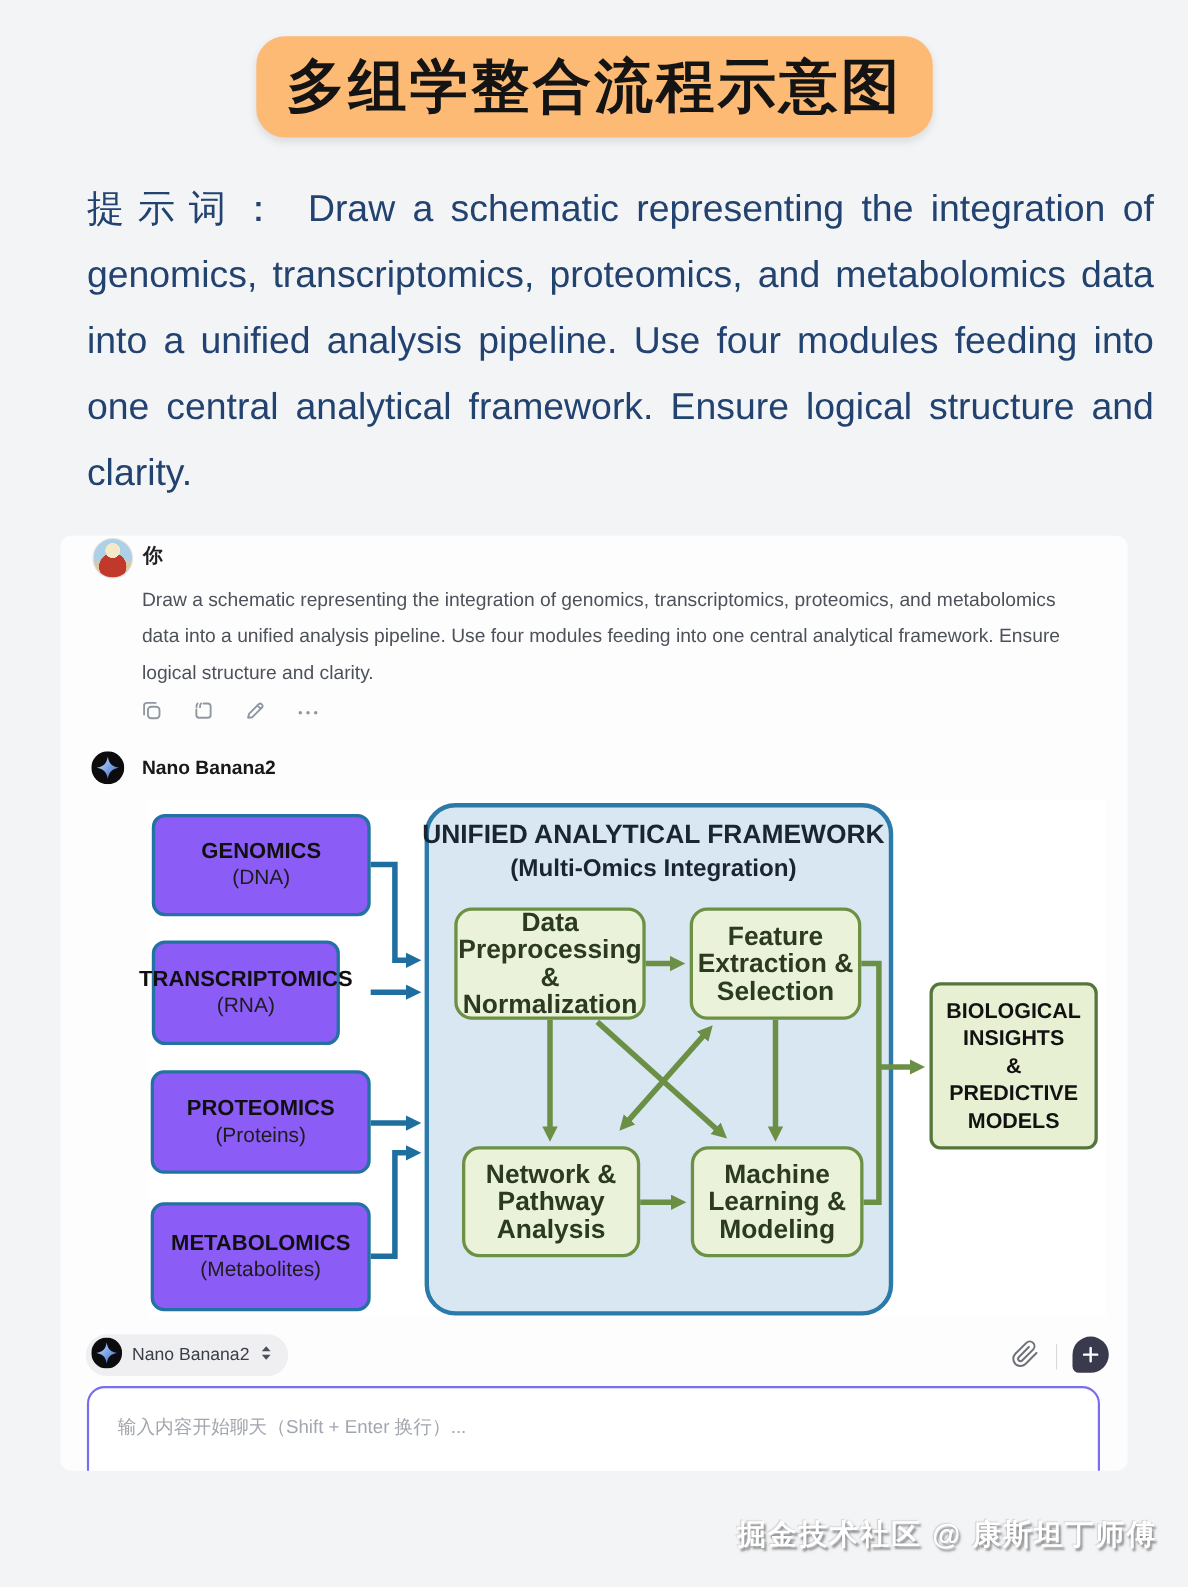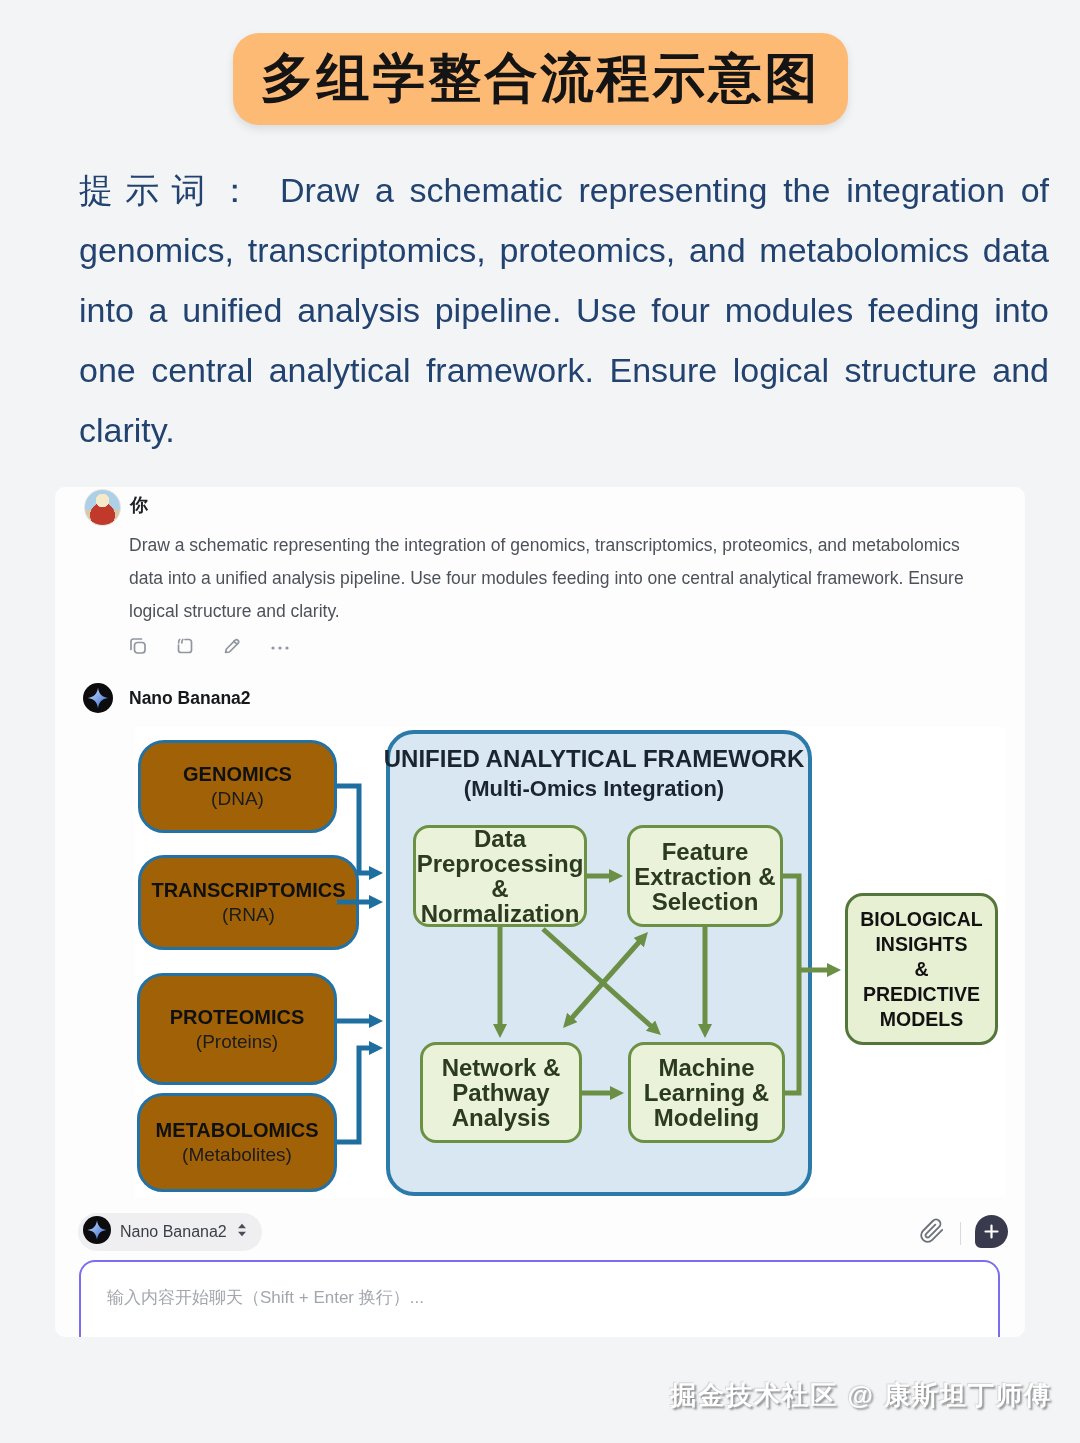--- a/index.html
+++ b/index.html
@@ -42,21 +42,21 @@
     position:absolute; left:74px; top:42px; width:858px;
     font-size:17.5px; line-height:33px; color:#4d525a;
   }
   .actions{ position:absolute; left:72px; top:148px; display:flex; gap:25px; align-items:center; }
   .actions svg{ display:block; }
   .assistant-logo{ position:absolute; left:28px; top:196px; }
   .assistant-name{ position:absolute; left:74px; top:201px; font-size:17.5px; font-weight:700; color:#17181a; }
   
   .diagram{ position:absolute; left:80px; top:240px; width:870px; height:470px; background:#ffffff; }
   .dbox{ position:absolute; box-sizing:border-box; display:flex; flex-direction:column; align-items:center; justify-content:center; text-align:center; }
-  .in-box{ background:#a16207; border:3.5px solid #2471a3; border-radius:26px; }
+  .in-box{ background:#8b5cf6; border:3.5px solid #2471a3; border-radius:12px; }
   .in-title{ font-size:20px; font-weight:800; color:#101010; }
   .in-sub{ font-size:19px; color:#1c1c1c; margin-top:2px; }
   .framework{ background:#d9e7f3; border:4px solid #2b7aa9; border-radius:28px; }
   .fw-head{ position:absolute; left:234px; top:18px; width:426px; text-align:center;padding-left:12px; }
   .fw-title{ font-size:24px; font-weight:800; color:#1b2530; }
   .fw-sub{ font-size:22px; font-weight:800; color:#1b2530; margin-top:3px; }
   .module{ background:#eaf2da; border:3.5px solid #6d9144; border-radius:16px; }
   .module-text{ font-size:24px; font-weight:600; color:#2b3a20; line-height:25px; white-space:pre-line; }
   .out-box{ background:#e7f0d3; border:3.5px solid #55763a; border-radius:18px; }
   .out-text{ font-size:19.5px; font-weight:800; color:#121212; line-height:25px; white-space:pre-line; }
@@ -152,25 +152,25 @@
       <div class="dbox framework" style="left:251px; top:3px; width:426px; height:466px;"></div>
       <div class="fw-head">
         <div class="fw-title">UNIFIED ANALYTICAL FRAMEWORK</div>
         <div class="fw-sub">(Multi-Omics Integration)</div>
       </div>
 
       <div class="dbox in-box" style="left:3px; top:13px; width:199px; height:93px;">
         <div class="in-title">GENOMICS</div>
         <div class="in-sub">(DNA)</div>
       </div>
-      <div class="dbox in-box" style="left:3px; top:128px; width:221px; height:95px;">
+      <div class="dbox in-box" style="left:3px; top:128px; width:171px; height:95px;">
         <div class="in-title">TRANSCRIPTOMICS</div>
         <div class="in-sub">(RNA)</div>
       </div>
-      <div class="dbox in-box" style="left:2px; top:246px; width:200px; height:112px;">
+      <div class="dbox in-box" style="left:2px; top:246px; width:200px; height:94px;">
         <div class="in-title">PROTEOMICS</div>
         <div class="in-sub">(Proteins)</div>
       </div>
       <div class="dbox in-box" style="left:2px; top:366px; width:200px; height:99px;">
         <div class="in-title">METABOLOMICS</div>
         <div class="in-sub">(Metabolites)</div>
       </div>
 
       <div class="dbox module" style="left:278px; top:98px; width:174px; height:102px;">
         <div class="module-text">Data
@@ -186,21 +186,21 @@
         <div class="module-text">Network &amp;
 Pathway
 Analysis</div>
       </div>
       <div class="dbox module" style="left:493px; top:315px; width:157px; height:101px;">
         <div class="module-text">Machine
 Learning &amp;
 Modeling</div>
       </div>
 
-      <div class="dbox out-box" style="left:710px; top:166px; width:153px; height:152px;">
+      <div class="dbox out-box" style="left:710px; top:166px; width:153px; height:152px;border-radius:10px;">
         <div class="out-text">BIOLOGICAL
 INSIGHTS
 &amp;
 PREDICTIVE
 MODELS</div>
       </div>
 
       <svg class="arrows" width="870" height="470" viewBox="0 0 870 470">
         <defs>
           <marker id="ab" markerUnits="userSpaceOnUse" markerWidth="18" markerHeight="16" refX="2" refY="7" orient="auto">

